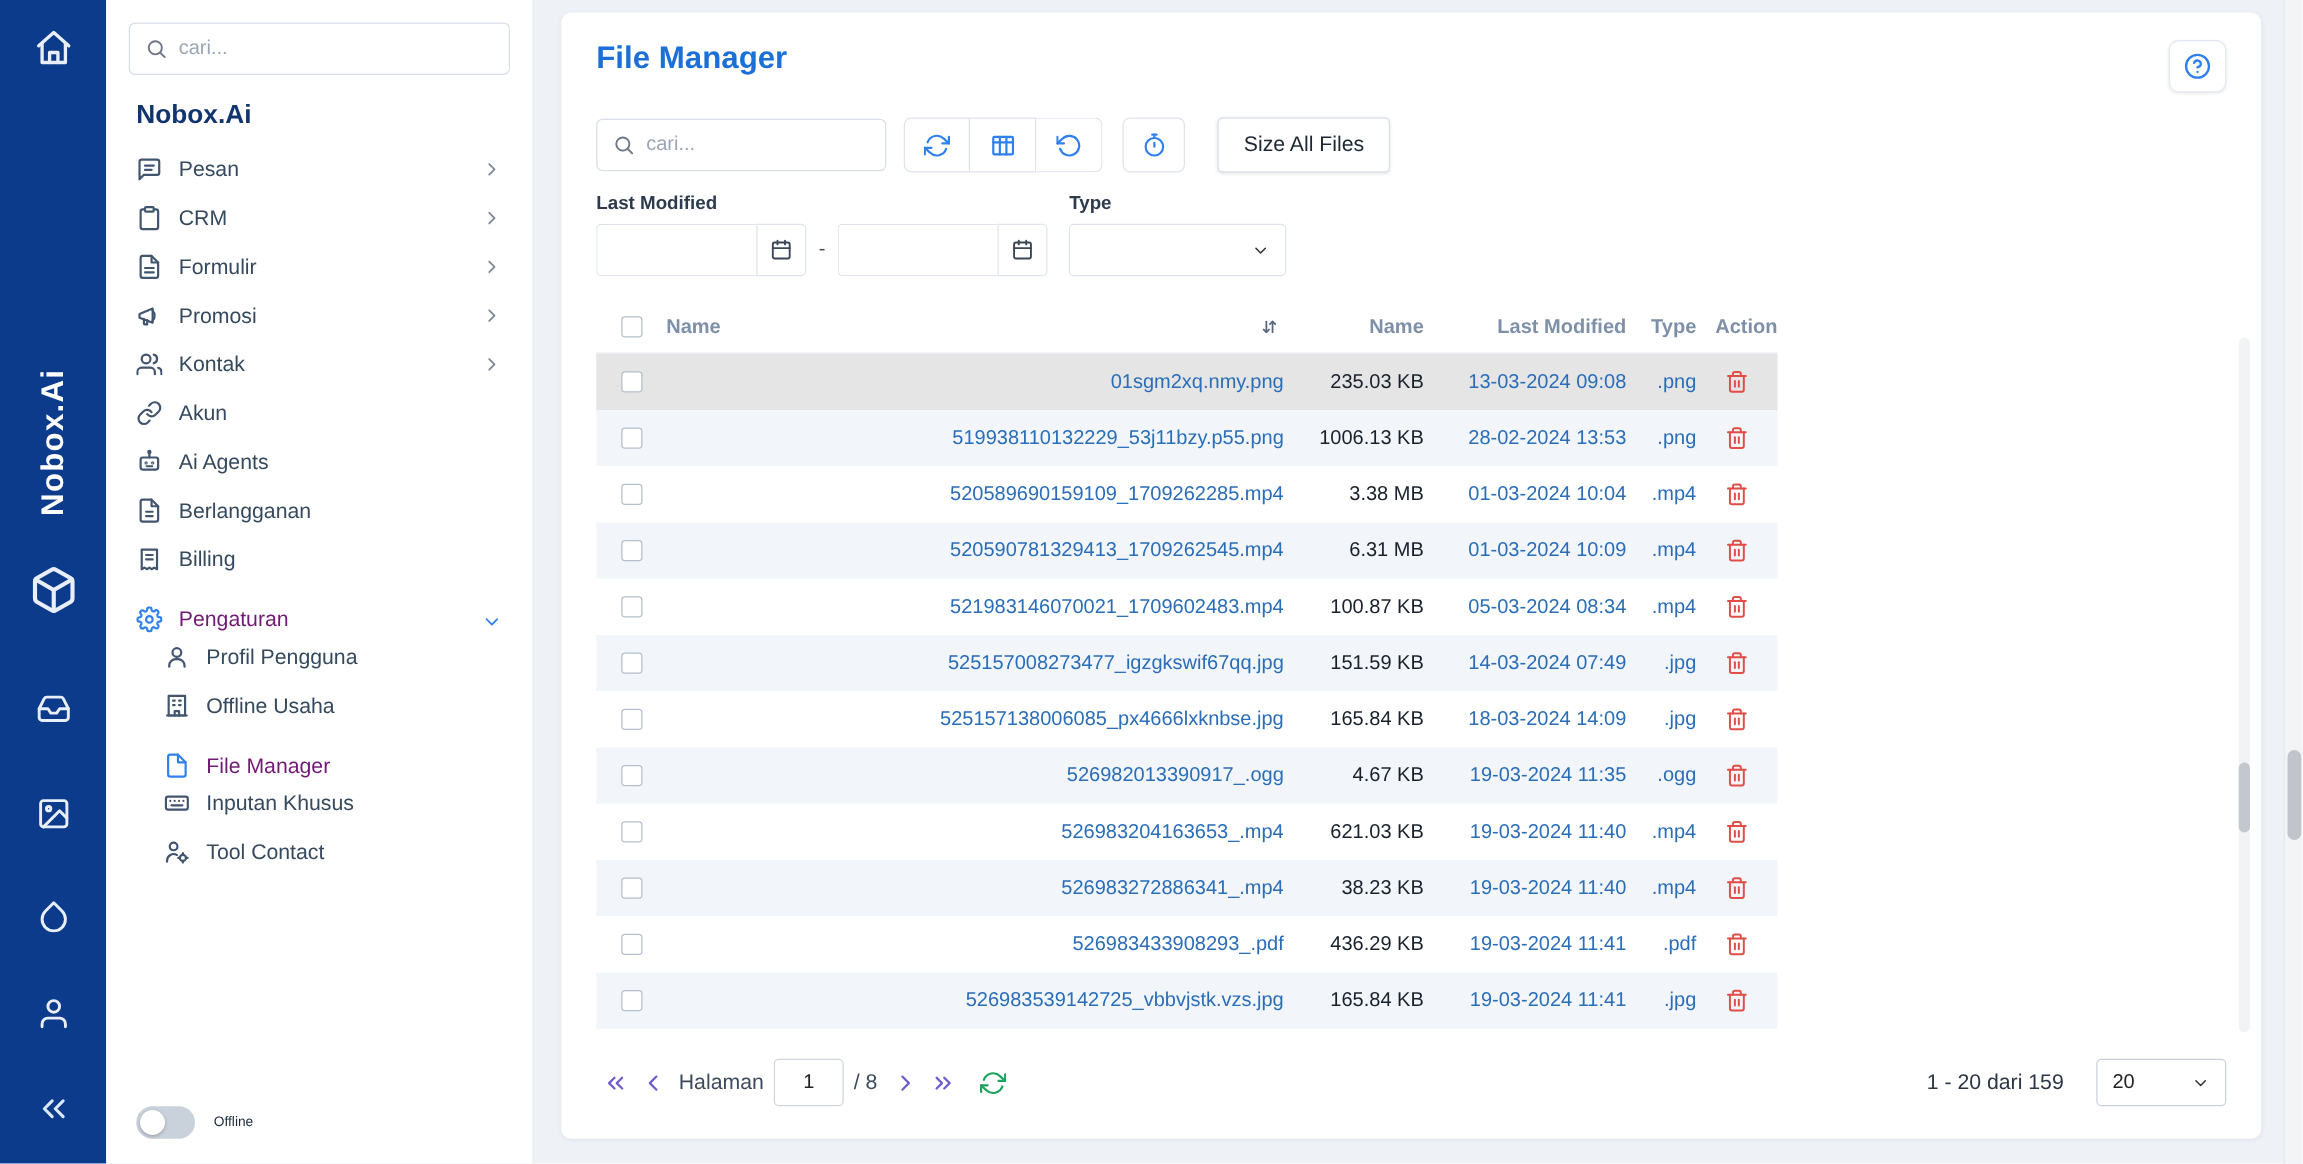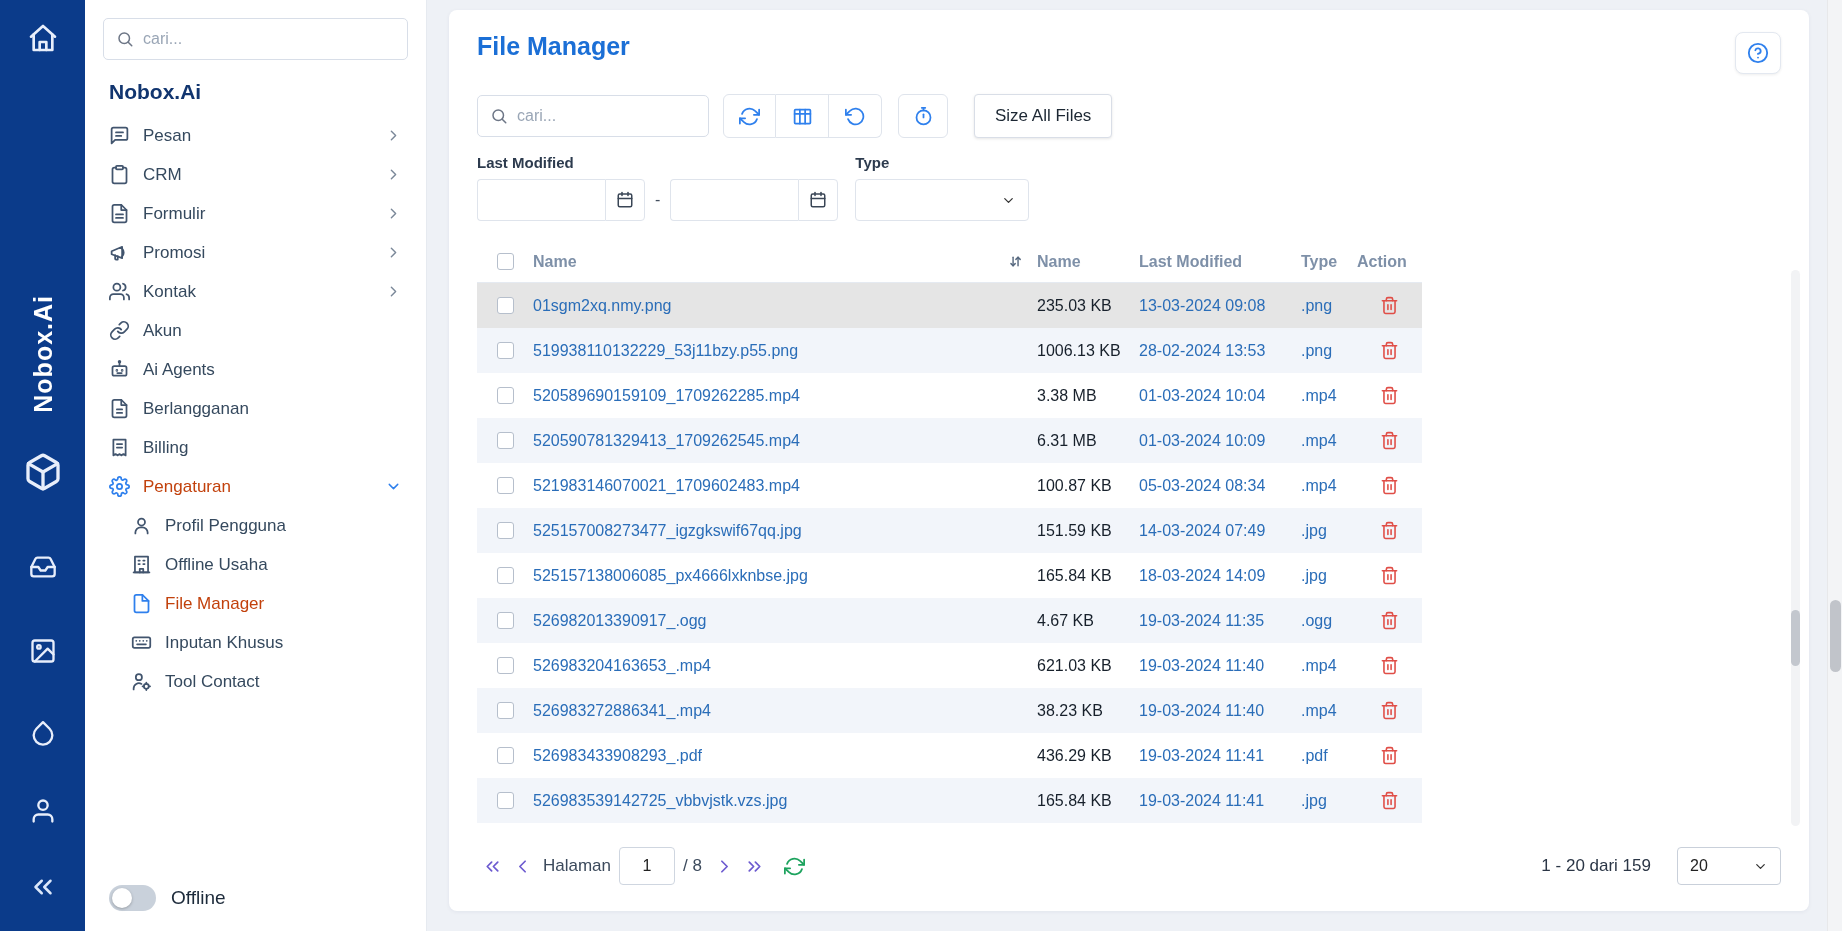--- a/index.html
+++ b/index.html
@@ -25,27 +25,27 @@
   .sidebar { width:342px; flex-shrink:0; background:#ffffff; border-right:1px solid #e6eaf0; position:relative; padding:18px 18px 0 18px; }
   .sb-search { height:42px; border:1px solid #d8dee8; border-radius:5px; display:flex; align-items:center; padding:0 12px; gap:9px; background:#fff; }
   .sb-search [data-icon]{ width:18px; height:18px; color:#6d7686; display:inline-flex; flex-shrink:0; }
   .sb-search input { border:none; outline:none; flex:1; font-size:16px; font-family:inherit; color:#333; min-width:0; }
   input::placeholder { color:#9aa6b6; }
   .sb-brand { margin:20px 0 12px 6px; font-size:21px; font-weight:bold; color:#11356f; }
   .nav { }
   .nav-item { height:39px; display:flex; align-items:center; gap:13px; padding:0 6px; font-size:17px; color:#35495e; cursor:pointer; }
   .nav-icon { width:21px; height:21px; display:inline-flex; color:#42556e; flex-shrink:0; }
   .nav-caret { margin-left:auto; width:17px; height:17px; display:inline-flex; color:#7b8899; }
-  .nav-item.active { color:#c2410c; }
+  .nav-item.active { color:#701a75;align-items:flex-end; }
   .nav-item.active .nav-icon, .nav-item.active .nav-caret { color:#2f80ed; }
   .nav-child { padding-left:28px; }
   .sb-offline { position:absolute; bottom:20px; left:24px; display:flex; align-items:center; gap:15px; }
   .toggle { width:47px; height:26px; background:#c9d1db; border-radius:13px; position:relative; cursor:pointer; display:inline-block; }
   .toggle .knob { position:absolute; top:3px; left:3px; width:20px; height:20px; background:#ffffff; border-radius:50%; box-shadow:0 1px 3px rgba(0,0,0,.25); }
-  .toggle-label { font-size:19px; color:#1c2a3a; }
+  .toggle-label { font-size:11px; color:#1c2a3a; }
 
   
   .main { flex:1; padding:10px 18px 16px 22px; }
   .card { background:#ffffff; border-radius:8px; height:901px; padding:22px 28px; position:relative; box-shadow:0 1px 4px rgba(20,40,80,.06); }
   .card-head { display:flex; justify-content:space-between; align-items:flex-start; height:46px; }
   .title { font-size:25px; font-weight:bold; color:#1b6fd6; }
   .help-btn { width:46px; height:42px; border:1px solid #e3e8f0; background:#fff; border-radius:8px; color:#2f80ed;
               display:flex; align-items:center; justify-content:center; cursor:pointer; box-shadow:0 1px 3px rgba(0,0,0,.07); }
   .help-btn [data-icon]{ width:22px; height:22px; display:inline-flex; }
 
@@ -72,21 +72,21 @@
   .date-field input { width:128px; height:42px; border:1px solid #dfe4ec; border-right:none; border-radius:4px 0 0 4px; padding:0 10px; font-size:15px; font-family:inherit; outline:none; }
   .cal-btn { width:40px; height:42px; border:1px solid #dfe4ec; border-radius:0 4px 4px 0; background:#fff; color:#3a4656;
              display:flex; align-items:center; justify-content:center; cursor:pointer; }
   .cal-btn [data-icon]{ width:18px; height:18px; display:inline-flex; }
   .dash { margin:0 10px; color:#44505f; font-size:16px; }
   .type-select { width:174px; height:42px; border:1px solid #dfe4ec; border-radius:4px; background:#fff; display:flex; align-items:center;
                  justify-content:flex-end; padding:0 12px; cursor:pointer; color:#3a4656; }
   .sel-caret { width:15px; height:15px; display:inline-flex; color:#333; }
 
   
-  .table { margin-top:20px; width:945px; }
+  .table { margin-top:20px; width:945px;text-align:right; }
   .thead, .trow { display:grid; grid-template-columns:56px 504px 102px 162px 56px 65px; align-items:center; }
   .thead { height:42px; border-bottom:1px solid #e5eaf1; color:#7e90a8; font-weight:bold; font-size:16px; }
   .trow { height:45px; font-size:16px; background:#ffffff; }
   .trow.striped { background:#f2f5fa; }
   .trow.selected { background:#e5e5e5; }
   .c-check { display:flex; justify-content:center; }
   .checkbox { width:17px; height:17px; border:1.5px solid #b6bfcc; border-radius:3px; background:#fff; cursor:pointer; display:inline-block; }
   .th-name { display:flex; align-items:center; justify-content:space-between; padding-right:14px; }
   .sort-icon { width:17px; height:17px; display:inline-flex; color:#55677e; cursor:pointer; }
   .c-name { color:#2a6db8; cursor:pointer; text-decoration:none; overflow:hidden; white-space:nowrap; text-overflow:ellipsis; padding-right:10px; }

